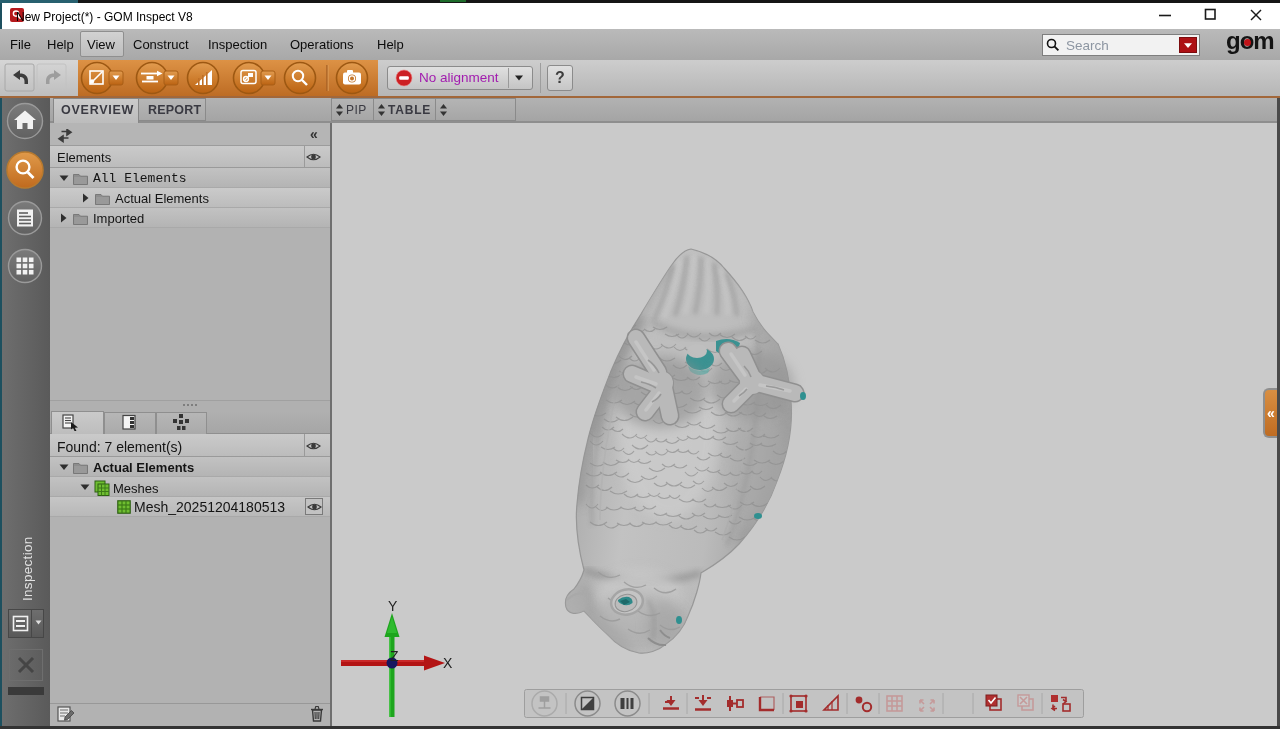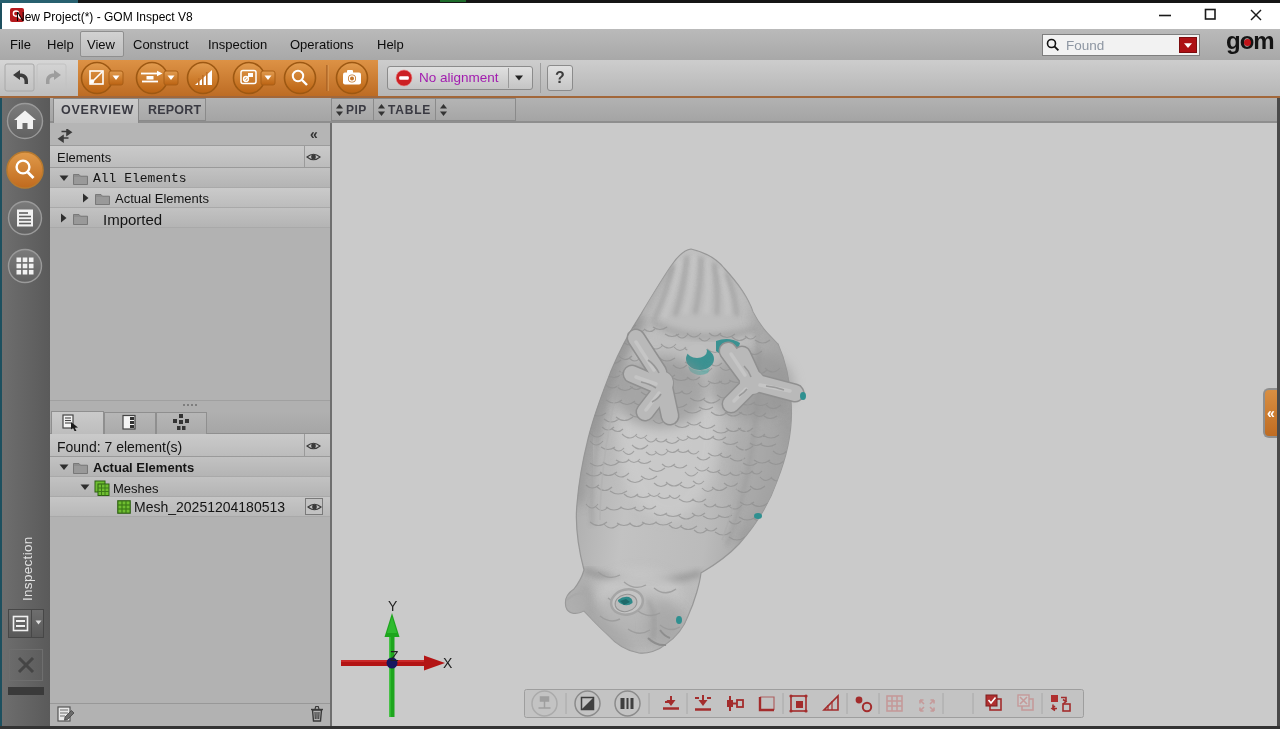--- a/index.html
+++ b/index.html
@@ -37,21 +37,21 @@
 <div class="txt" style="left:133px;top:37px;font-size:13px;color:#0c0c0c;text-align:center;">Construct</div>
 <div class="txt" style="left:208px;top:37px;font-size:13px;color:#0c0c0c;">Inspection</div>
 <div class="txt" style="left:290px;top:37px;font-size:13px;color:#0c0c0c;">Operations</div>
 <div class="txt" style="left:377px;top:37px;font-size:13px;color:#0c0c0c;">Help</div>
 
 <div class="abs" style="left:1042px;top:34px;width:158px;height:22px;background:#f2f2f2;border:1px solid #7e7e7e;box-sizing:border-box;"></div>
 <svg class="abs" style="left:1045px;top:37px;" width="16" height="16" viewBox="0 0 16 16">
     <circle cx="6.5" cy="6.5" r="4" fill="none" stroke="#111" stroke-width="1.6"></circle>
     <line x1="9.4" y1="9.4" x2="13.4" y2="13.4" stroke="#111" stroke-width="1.8"></line>
   </svg>
-<div class="txt" style="left:1066px;top:38px;font-size:13.5px;color:#8d96a2;">Found</div>
+<div class="txt" style="left:1066px;top:38px;font-size:13.5px;color:#8d96a2;">Search</div>
 <div class="abs" style="left:1179px;top:37px;width:18px;height:16px;background:#ad1014;border:1px solid #7c0c0e;box-sizing:border-box;"></div>
 <svg class="abs" style="left:1179px;top:37px;" width="18" height="16" viewBox="0 0 18 16">
     <path d="M5 6.2 L13 6.2 L9 11 Z" fill="#fff"></path>
   </svg>
 
 <div class="txt" style="left:1226px;top:27px;font-size:24px;font-weight:bold;color:#141414;letter-spacing:-1px;">gom</div>
 <div class="abs" style="left:1244px;top:39px;width:7px;height:7px;border-radius:50%;background:#c01318;"></div>
 
 <div class="abs" style="left:0;top:60px;width:1280px;height:36px;background:linear-gradient(#cdcdcd,#b6b6b6);"></div>
 <div class="abs" style="left:0;top:60px;width:78px;height:36px;background:linear-gradient(#d6d6d6,#bebebe);"></div>
@@ -157,21 +157,21 @@
 <div class="abs" style="left:139px;top:98px;width:67px;height:23px;background:linear-gradient(#b6b6b6,#a8a8a8);border:1px solid #8a8a8a;border-left:0;box-sizing:border-box;"></div>
 <div class="txt" style="left:148px;top:103px;font-size:12.5px;font-weight:bold;color:#3a3a42;letter-spacing:0.2px;">REPORT</div>
 
 <div class="abs" style="left:331px;top:98px;width:185px;height:23px;background:linear-gradient(#b4b4b4,#a6a6a6);border:1px solid #8a8a8a;box-sizing:border-box;"></div>
 <div class="abs" style="left:373px;top:99px;width:1px;height:21px;background:#8a8a8a;"></div>
 <div class="abs" style="left:435px;top:99px;width:1px;height:21px;background:#8a8a8a;"></div>
 <svg class="abs" style="left:335px;top:104px;" width="9" height="12" viewBox="0 0 9 12">
     <path d="M4.5 0 L8 4.5 L1 4.5 Z" fill="#333"></path>
     <path d="M4.5 12 L8 7.5 L1 7.5 Z" fill="#333"></path>
   </svg>
-<div class="txt" style="left:346px;top:103px;font-size:12px;font-weight:bold;color:#3a3a42;letter-spacing:0.5px;">PIP</div>
+<div class="txt" style="left:346px;top:103px;font-size:12px;font-weight:normal;color:#3a3a42;letter-spacing:0.5px;">PIP</div>
 <svg class="abs" style="left:377px;top:104px;" width="9" height="12" viewBox="0 0 9 12">
     <path d="M4.5 0 L8 4.5 L1 4.5 Z" fill="#333"></path>
     <path d="M4.5 12 L8 7.5 L1 7.5 Z" fill="#333"></path>
   </svg>
 <div class="txt" style="left:388px;top:103px;font-size:12px;font-weight:bold;color:#3a3a42;letter-spacing:0.8px;">TABLE</div>
 <svg class="abs" style="left:439px;top:104px;" width="9" height="12" viewBox="0 0 9 12">
     <path d="M4.5 0 L8 4.5 L1 4.5 Z" fill="#333"></path>
     <path d="M4.5 12 L8 7.5 L1 7.5 Z" fill="#333"></path>
   </svg>
 <div class="txt" style="left:450px;top:103px;font-size:12px;font-weight:bold;color:#3a3a42;letter-spacing:1.1px;margin-top:37px;">DIAGRAM</div>
@@ -273,21 +273,21 @@
     <rect x="1.2" y="5" width="12.6" height="7" fill="#999"></rect>
   </svg>
 <div class="txt" style="left:115px;top:191px;font-size:13px;color:#141414;">Actual Elements</div>
 <svg class="abs" style="left:60px;top:213px;" width="7" height="10" viewBox="0 0 7 10">
     <path d="M1 0.5 L6.5 5 L1 9.5 Z" fill="#2e2e2e"></path>
   </svg>
 <svg class="abs" style="left:73px;top:212px;" width="15" height="13" viewBox="0 0 15 13">
     <path d="M0.5 2.5 L6 2.5 L7.5 4.2 L14.5 4.2 L14.5 12.5 L0.5 12.5 Z" fill="#8e8e8e" stroke="#6d6d6d" stroke-width="0.8"></path>
     <rect x="1.2" y="5" width="12.6" height="7" fill="#999"></rect>
   </svg>
-<div class="txt" style="left:93px;top:211px;font-size:15px;color:#141414;margin-left:10px;">Imported</div>
+<div class="txt" style="left:93px;top:211px;font-size:13px;color:#141414;">Imported</div>
 
 <div class="abs" style="left:50px;top:400px;width:280px;height:11px;background:#b0b0b0;border-top:1px solid #a0a0a0;box-sizing:border-box;"></div>
 <div class="abs" style="left:183px;top:404px;width:2px;height:2px;background:#7e7e7e;box-shadow:4px 0 #7e7e7e, 8px 0 #7e7e7e, 12px 0 #7e7e7e;"></div>
 
 <div class="abs" style="left:50px;top:411px;width:280px;height:23px;background:linear-gradient(#b0b0b0,#a6a6a6);border-bottom:1px solid #8f8f8f;box-sizing:border-box;"></div>
 <div class="abs" style="left:104px;top:412px;width:52px;height:22px;background:linear-gradient(#b6b6b6,#aaaaaa);border:1px solid #8f8f8f;border-bottom:0;box-sizing:border-box;"></div>
 <div class="abs" style="left:156px;top:412px;width:51px;height:22px;background:linear-gradient(#b6b6b6,#aaaaaa);border:1px solid #8f8f8f;border-bottom:0;box-sizing:border-box;"></div>
 <div class="abs" style="left:51px;top:411px;width:53px;height:23px;background:linear-gradient(#cacaca,#bdbdbd);border:1px solid #8f8f8f;border-bottom:0;box-sizing:border-box;"></div>
 <svg class="abs" style="left:62px;top:414px;" width="18" height="17" viewBox="0 0 18 17">
   <rect x="1" y="1" width="10" height="13" fill="#f4f4f4" stroke="#444" stroke-width="1.2"></rect>

